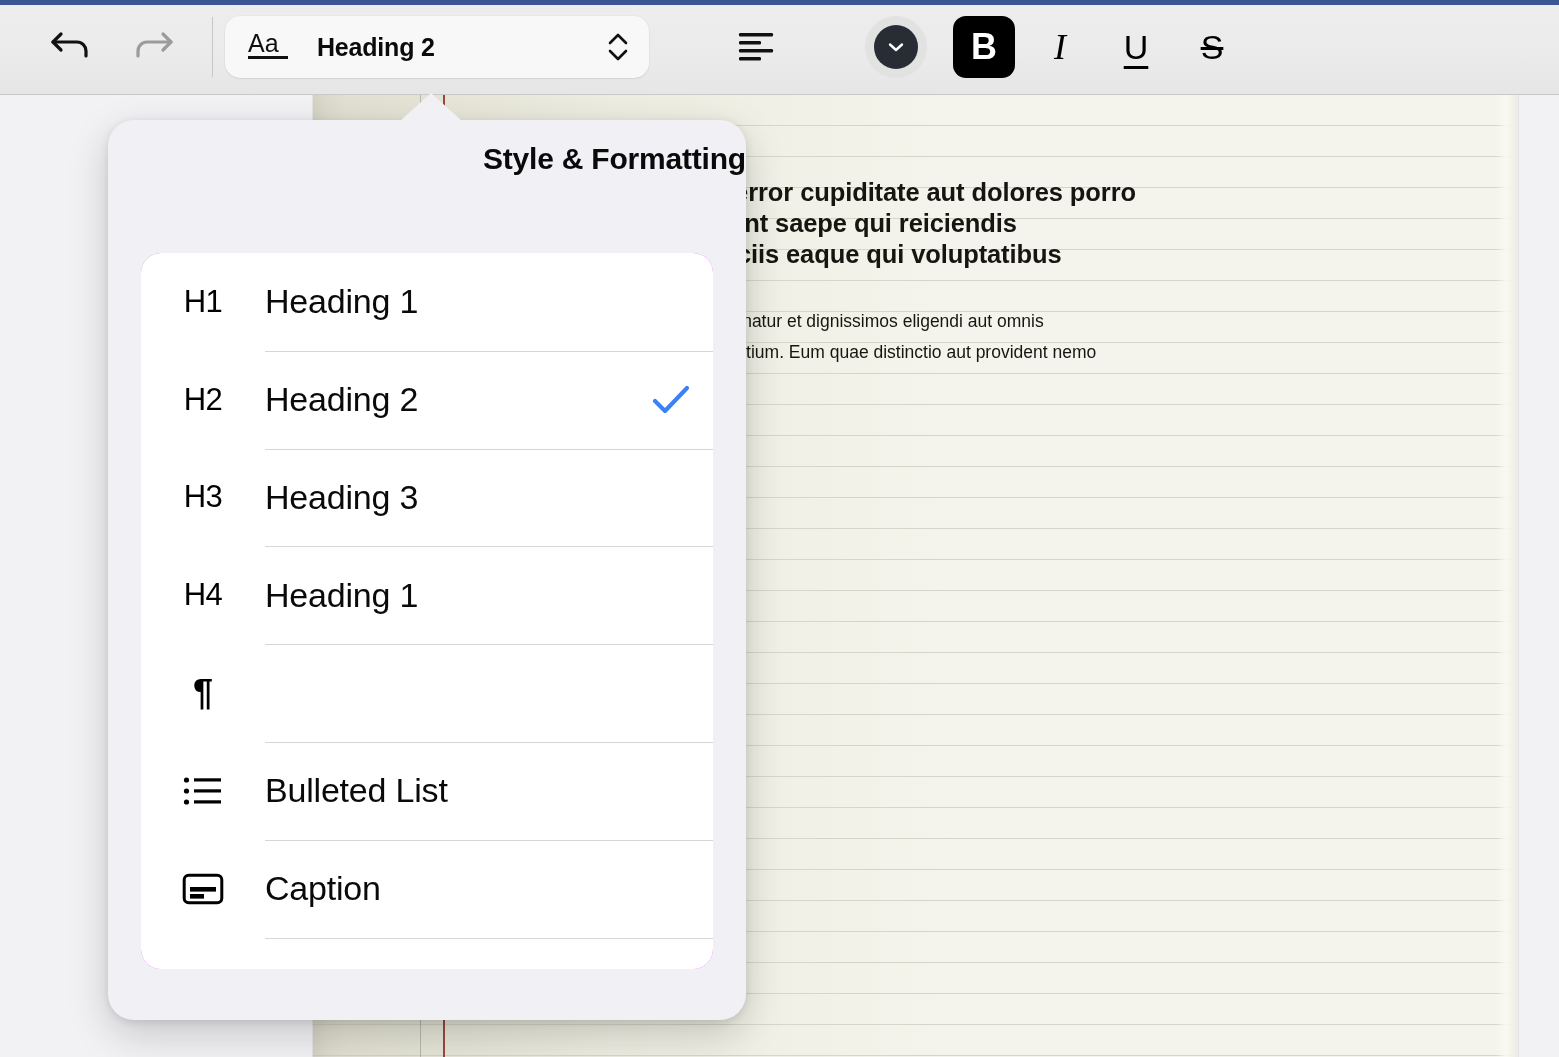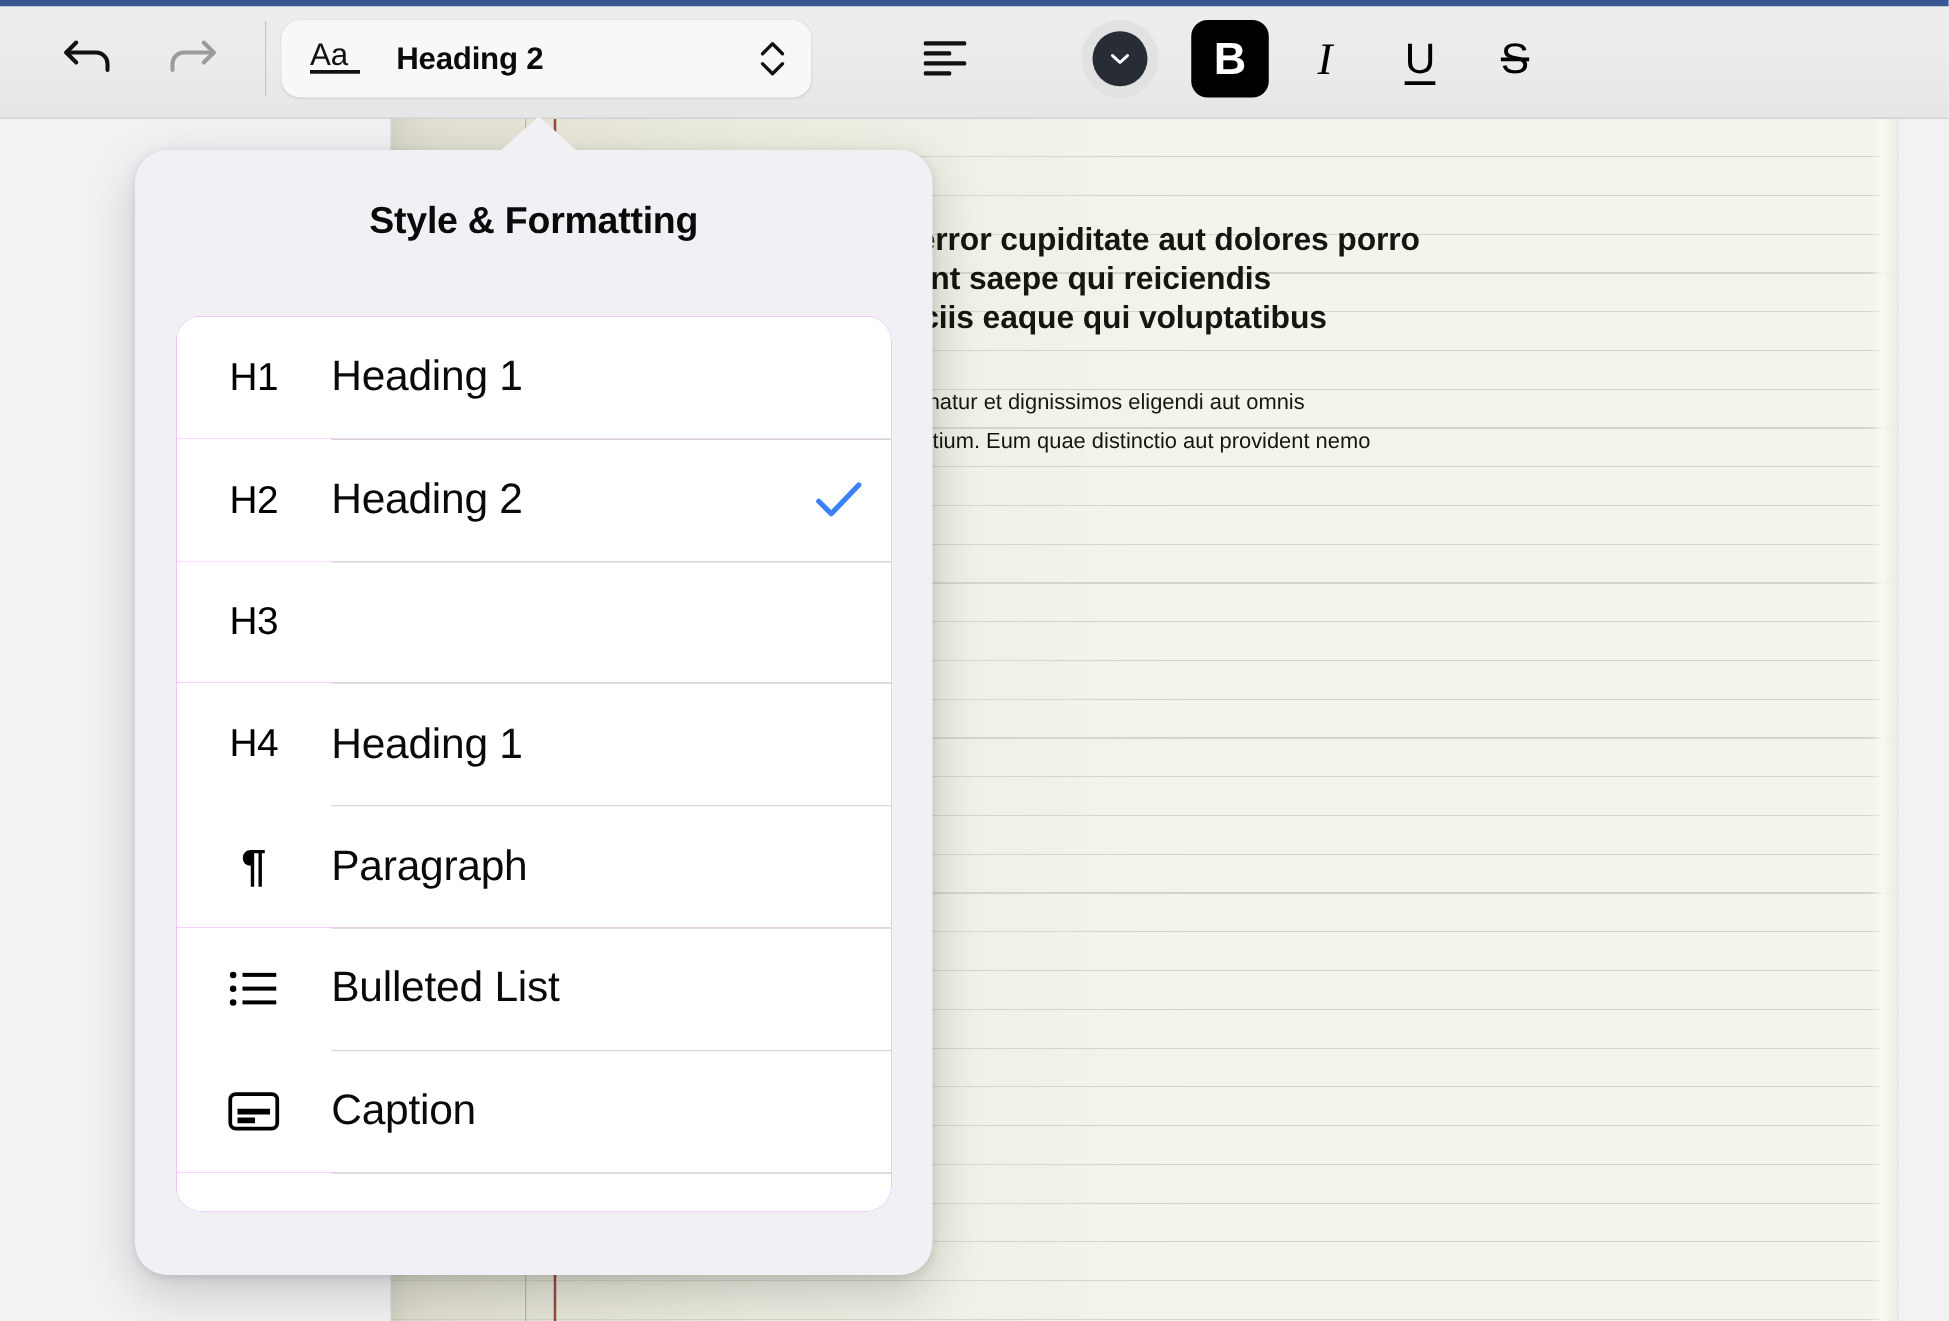--- a/index.html
+++ b/index.html
@@ -136,22 +136,22 @@
     z-index:10;
   }
   #popover-arrow{
     position:absolute; left:292px; top:-27px;
     width:0; height:0;
     border-left:31px solid transparent;
     border-right:31px solid transparent;
     border-bottom:28px solid #f1f1f5;
   }
   #popover-title{
-    text-align:center; font-size:30px; font-weight:700; color:#0a0a0a;
-    padding-top:40px; letter-spacing:-0.2px;
+    text-align:right; font-size:30px; font-weight:700; color:#0a0a0a;
+    padding-top:22px; letter-spacing:-0.2px;
   }
   #style-list{
     position:absolute; left:33px; top:103px; width:572px; height:716px;
     background:#d946ef; border-radius:20px; overflow:hidden;margin-top:30px;
   }
   .style-row{
     height:97.8px; display:flex; align-items:center; position:relative;
     cursor:pointer; background:#fff;
   }
   .style-row-icon{
@@ -281,36 +281,36 @@
         <svg width="40" height="32" viewBox="0 0 40 32" fill="none">
           <path d="M4 17 L14 27 L36 4" stroke="#3b82f6" stroke-width="4.2" stroke-linecap="round" stroke-linejoin="round"></path>
         </svg>
       </span>
     </div>
 
     <div class="style-row">
       <span class="style-row-icon">
         <span class="h-tag">H3</span>
       </span>
+      <span class="style-row-label">Heading 3</span>
       <span class="style-row-check"></span>
     </div>
 
     <div class="style-row">
       <span class="style-row-icon">
         <span class="h-tag">H4</span>
       </span>
       <span class="style-row-label">Heading 1</span>
       <span class="style-row-check"></span>
     </div>
 
     <div class="style-row">
       <span class="style-row-icon">
         <span class="pilcrow">¶</span>
       </span>
-      <span class="style-row-label">Paragraph</span>
       <span class="style-row-check"></span>
     </div>
 
     <div class="style-row">
       <span class="style-row-icon">
         <svg width="42" height="34" viewBox="0 0 42 34" fill="none">
           <circle cx="4.5" cy="6" r="2.6" fill="#000"></circle>
           <circle cx="4.5" cy="17" r="2.6" fill="#000"></circle>
           <circle cx="4.5" cy="28" r="2.6" fill="#000"></circle>
           <rect x="12" y="4.3" width="27" height="3.2" fill="#000"></rect>

